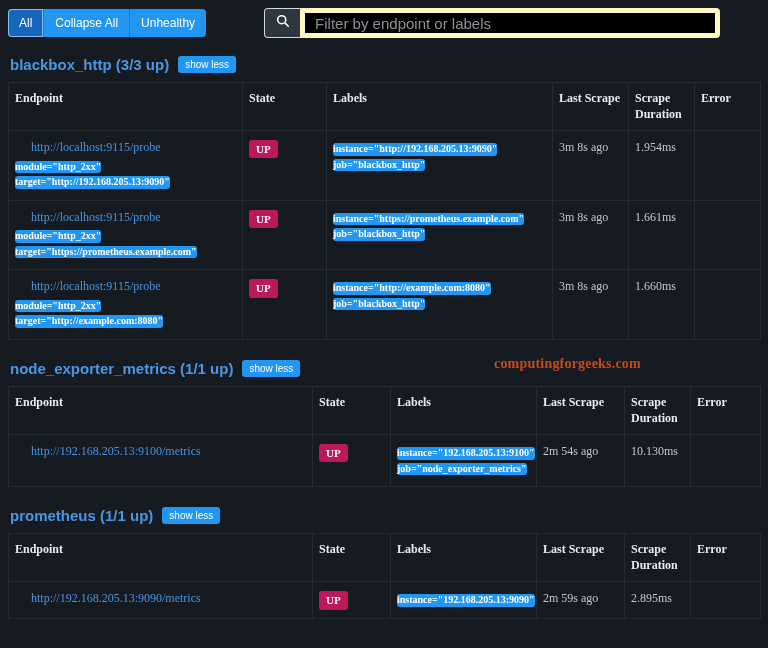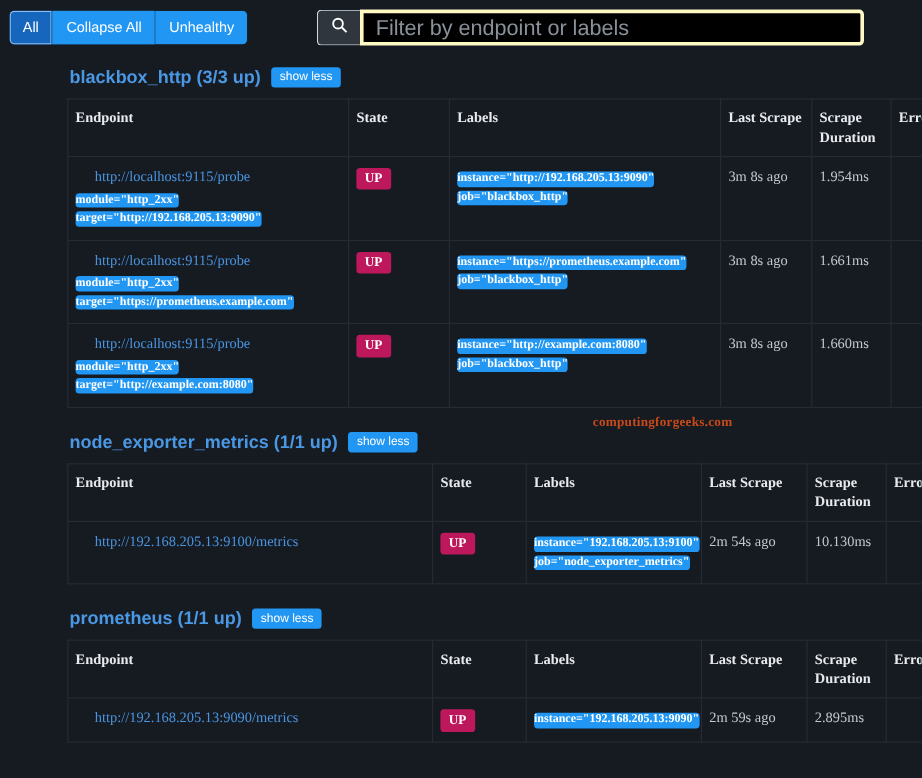--- a/index.html
+++ b/index.html
@@ -38,28 +38,28 @@
   .search-addon {
     width: 36px; background: #30363d;
     border: 1px solid #d4d9de; border-right: none;
     border-radius: 4px 0 0 4px;
     display: flex; align-items: center; justify-content: center;
     flex: 0 0 auto;
   }
   .search-input {
     flex: 1 1 auto; min-width: 0;
     background: #000; color: #fff;
-    border: 3px solid #fef9c3; border-radius: 0 4px 4px 0;
-    font-family: inherit; font-size: 18px;
+    border: 5px solid #fef9c3; border-radius: 0 4px 4px 0;
+    font-family: inherit; font-size: 15px;
     padding: 0 10px;
   }
   .search-input::placeholder { color: #8a9099; }
 
   
-  .section { margin-top: 18px; margin-left: 48px; }
+  .section { margin-top: 18px; }
   .section + .section { margin-top: 20px; }
   .section-head { display: flex; align-items: center; gap: 9px; margin: 0 0 9px 2px; }
   .section-title { color: #4a97e4; font-size: 15px; font-weight: bold; }
   .chip-btn {
     background: #2196f3; color: #fff; border: none; border-radius: 3px;
     font-family: inherit; font-size: 10px; padding: 3px 7px; cursor: pointer;
   }
 
   
   table { width: 752px; border-collapse: collapse; table-layout: fixed; }
@@ -85,23 +85,23 @@
     white-space: nowrap;
   }
   .state-badge {
     display: inline-block;
     background: #be185d; color: #fff;
     font-size: 11px; font-weight: bold;
     padding: 2px 7px; border-radius: 3px;
   }
 
   .watermark {
-    position: absolute; left: 494px; top: 346px;
+    position: absolute; left: 494px; top: 356px;
     color: #c8491a; font-family: "Liberation Serif", serif;
-    font-size: 11px; font-weight: 600; letter-spacing: 0.2px;
+    font-size: 14px; font-weight: 600; letter-spacing: 0.2px;
     pointer-events: none;
   }
 </style>
 </head>
 <body>
 
 <div class="page">
 
 
   <div class="toolbar">

